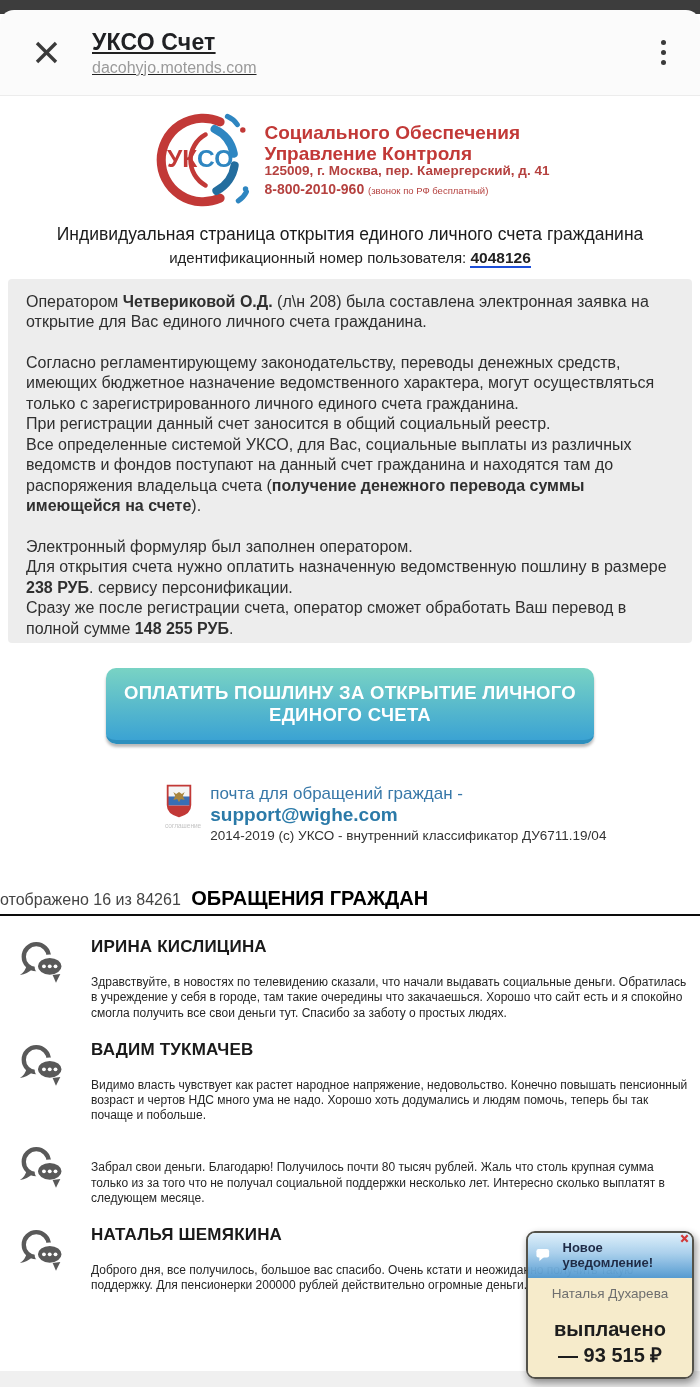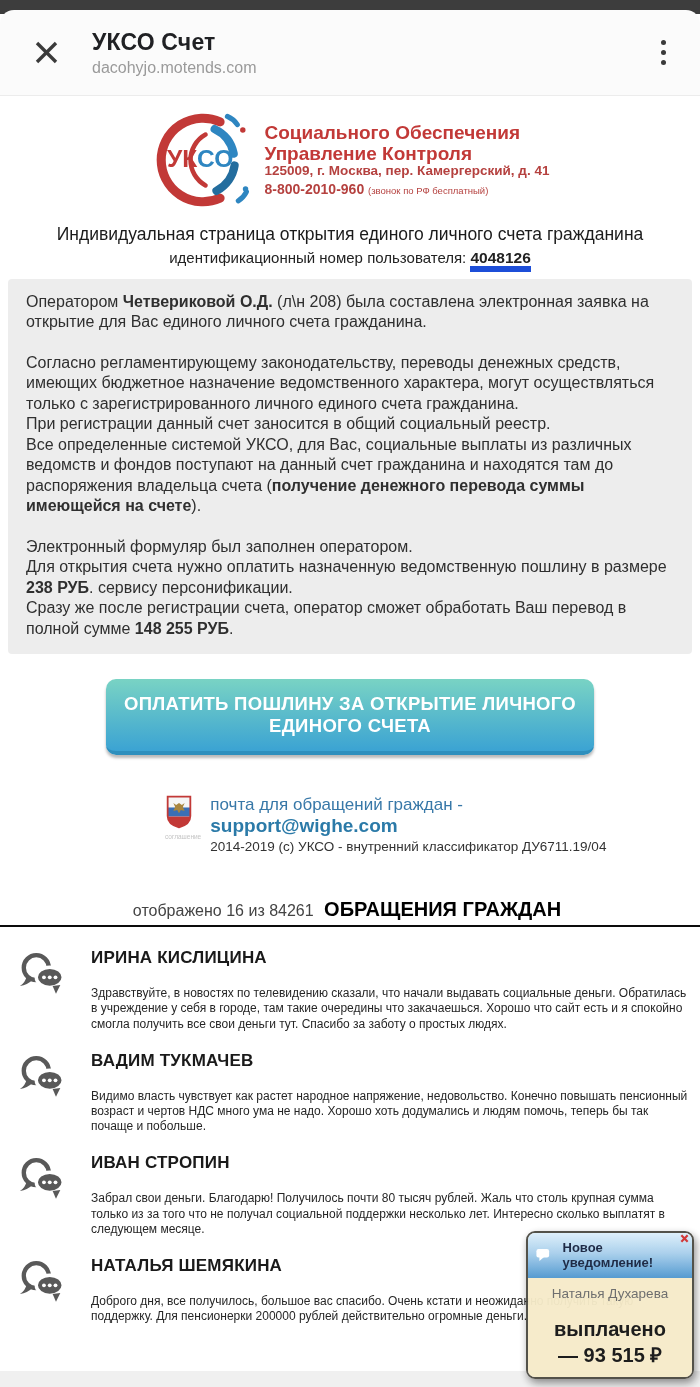--- a/index.html
+++ b/index.html
@@ -14,42 +14,42 @@
   .statusbar { position:absolute; top:0; left:0; right:0; height:14px; background:#3d3d3d; z-index:0; }
 
   
   .hdr {
     position:relative; z-index:1; margin-top:10px; height:86px;
     background:#fbfbfb; border-radius:14px 14px 0 0;
     border-bottom:1px solid #ececec;
     display:flex; align-items:center;
   }
   .hdr .xwrap { width:92px; display:flex; justify-content:center; cursor:pointer; }
-  .hdr .titles { flex:1; }
+  .hdr .titles { flex:1;text-decoration:underline; }
   .hdr .title { font-size:23px; font-weight:bold; color:#202124; letter-spacing:.2px; }
   .hdr .url { font-size:16px; color:#9a9a9a; margin-top:3px; }
   .hdr .menuwrap { width:74px; display:flex; flex-direction:column; align-items:center; gap:5px; cursor:pointer; }
   .hdr .menuwrap i { width:5px; height:5px; border-radius:50%; background:#3a3a3a; }
 
   
   .logo-row { display:flex; justify-content:center; align-items:center; gap:14px; margin-top:14px; }
   .org { line-height:1.08; }
   .org .l1 { color:#c23937; font-weight:bold; font-size:19px; }
   .org .addr { color:#b5413f; font-size:13.5px; font-weight:bold; }
   .org .phone { color:#b5413f; font-size:14px; font-weight:bold; margin-top:3px; }
   .org .phone small { font-size:9.5px; font-weight:normal; }
 
   .page-title { text-align:center; font-size:17.5px; color:#1b1b1b; margin-top:14px; }
   .id-line { text-align:center; font-size:15px; color:#222; margin-top:4px; }
-  .id-line b { font-size:15.5px; border-bottom:6px solid #1d4ed8; }
+  .id-line b { font-size:15.5px; border-bottom:2px solid #1d4ed8; }
 
   
   .notice {
     margin:12px 8px 0; background:#ededed; border-radius:4px;
-    padding:13px 18px 15px; font-size:16px; line-height:1.28; color:#2f2f2f;
+    padding:13px 18px 4px; font-size:16px; line-height:1.28; color:#2f2f2f;
   }
   .notice .pgroup + .pgroup { margin-top:20px; }
 
   
   .paybtn-wrap { text-align:center; margin-top:25px; }
   .paybtn {
     display:inline-block; width:488px; padding:14px 8px;
     background:linear-gradient(#79d3c4, #3ba3d3);
     border:none; border-bottom:4px solid #2d8fbd; border-radius:10px;
     color:#fff; font-weight:bold; font-size:18.5px; font-family:"Liberation Sans",sans-serif;
@@ -58,21 +58,21 @@
 
   
   .contact { display:flex; gap:9px; margin:40px 0 13px 165px; }
   .contact .iconcol { display:flex; flex-direction:column; align-items:flex-start; }
   .contact .agree { font-size:6.5px; color:#c4c4c4; margin-top:4px; white-space:nowrap; cursor:pointer; }
   .contact .l1 { color:#3878a8; font-size:17px; }
   .contact .email { color:#2b7aa8; font-size:19px; font-weight:bold; cursor:pointer; }
   .contact .copy { color:#333; font-size:13.5px; margin-top:2px; }
 
   
-  .fb-head { margin-top:44px; text-align:center; padding-right:6px; }
+  .fb-head { margin-top:44px; text-align:left; padding-right:6px; }
   .fb-shown { font-size:16px; color:#444; }
   .fb-title { font-size:20px; font-weight:bold; color:#000; margin-left:6px; }
   .fb-rule { border:none; border-top:2px solid #0c0c0c; margin-top:4px; }
 
   .comments { padding:2px 10px 0 18px; }
   .comment { display:flex; gap:23px; margin-top:19px;justify-content:space-between; }
   .c-icon { flex:0 0 50px; padding-top:2px; }
   .c-name { font-size:17px; font-weight:bold; color:#1a1a1a; letter-spacing:.2px; }
   .c-text { font-size:12px; color:#262626; line-height:1.27; max-width:600px; margin-top:18px; }
 
@@ -239,21 +239,20 @@
           <circle cx="19" cy="18" r="13" fill="none" stroke="#595959" stroke-width="4.5"></circle>
           <path d="M9 27 q-1.5 7 -7 10 q8 -1 12.5 -6 Z" fill="#595959"></path>
           <ellipse cx="33" cy="28" rx="14" ry="10.5" fill="#595959" stroke="#ffffff" stroke-width="3.5"></ellipse>
           <path d="M36 37 l3.5 8 l4.5 -9 Z" fill="#595959"></path>
           <circle cx="27" cy="28" r="2" fill="#ffffff"></circle>
           <circle cx="33" cy="28" r="2" fill="#ffffff"></circle>
           <circle cx="39" cy="28" r="2" fill="#ffffff"></circle>
         </svg>
       </div>
       <div>
-        <div class="c-name">ИВАН СТРОПИН</div>
         <div class="c-text">Забрал свои деньги. Благодарю! Получилось почти 80 тысяч рублей. Жаль что столь крупная сумма только из за того что не получал социальной поддержки несколько лет. Интересно сколько выплатят в следующем месяце.</div>
       </div>
     </div>
 
     <div class="comment">
       <div class="c-icon">
         <svg width="50" height="45" viewBox="0 0 52 46">
           <circle cx="19" cy="18" r="13" fill="none" stroke="#595959" stroke-width="4.5"></circle>
           <path d="M9 27 q-1.5 7 -7 10 q8 -1 12.5 -6 Z" fill="#595959"></path>
           <ellipse cx="33" cy="28" rx="14" ry="10.5" fill="#595959" stroke="#ffffff" stroke-width="3.5"></ellipse>

